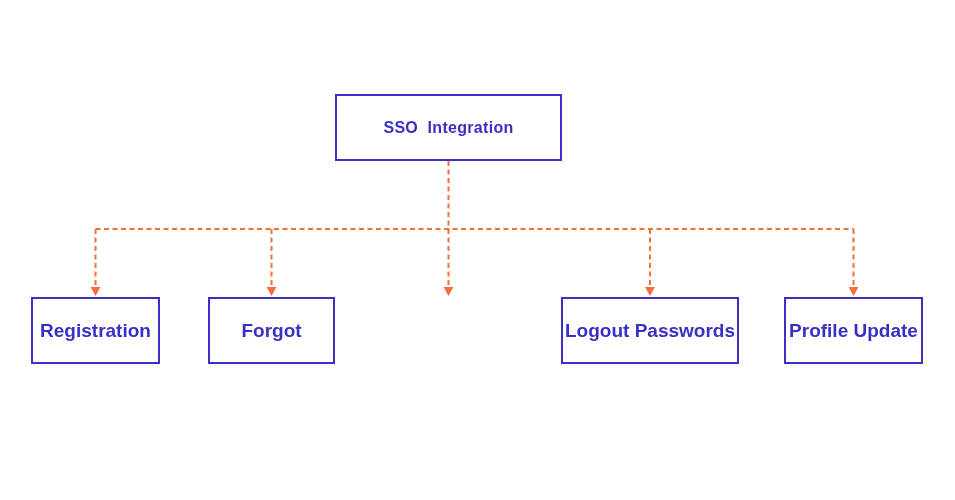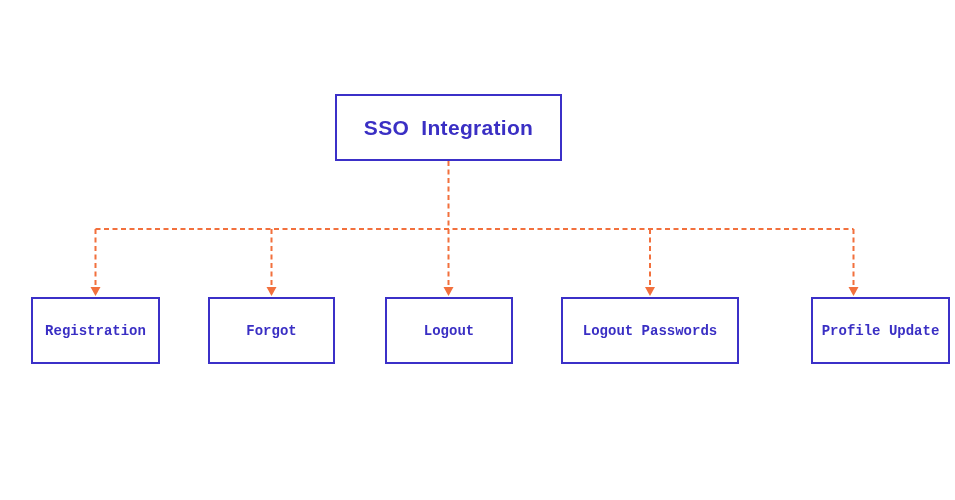--- a/index.html
+++ b/index.html
@@ -25,27 +25,27 @@
     background:var(--bg);
     border:2px solid var(--node-border);
     display:flex;
     align-items:center;
     justify-content:center;
     color:var(--node-text);
     font-weight:bold;
     white-space:pre;
     height:67px;
   }
-  .node-root{left:335px;top:94px;width:227px;font-size:21px;letter-spacing:.3px;}
-  .node-child{font-size:14px;font-family:Liberation Mono, monospace;}
+  .node-root{left:335px;top:94px;width:227px;font-size:16px;letter-spacing:.3px;}
+  .node-child{font-size:19px;}
   .node-registration{left:31px;top:297px;width:129px;}
   .node-login{left:208px;top:297px;width:127px;}
   .node-logout{left:385px;top:297px;width:128px;}
   .node-forgot{left:561px;top:297px;width:178px;}
-  .node-profile{left:784px;top:297px;width:139px;margin-left:27px;}
+  .node-profile{left:784px;top:297px;width:139px;}
 </style>
 </head>
 <body>
 
 <div class="canvas">
 
   <svg class="connector-layer" width="955" height="500" viewBox="0 0 955 500" xmlns="http://www.w3.org/2000/svg">
 
     <path d="M448.5 161 V 288"></path>
 
@@ -62,19 +62,18 @@
     <polygon points="645,287 655,287 650,296"></polygon>
     <polygon points="848.5,287 858.5,287 853.5,296"></polygon>
   </svg>
 
   <div class="node node-root">SSO  Integration</div>
 
   <div class="node node-child node-registration">Registration</div>
 
   <div class="node node-child node-login">Forgot</div>
 
-  <div class="node node-child node-logout">Logout</div>
 
   <div class="node node-child node-forgot">Logout Passwords</div>
 
   <div class="node node-child node-profile">Profile Update</div>
 
 </div>
 
 </body></html>

